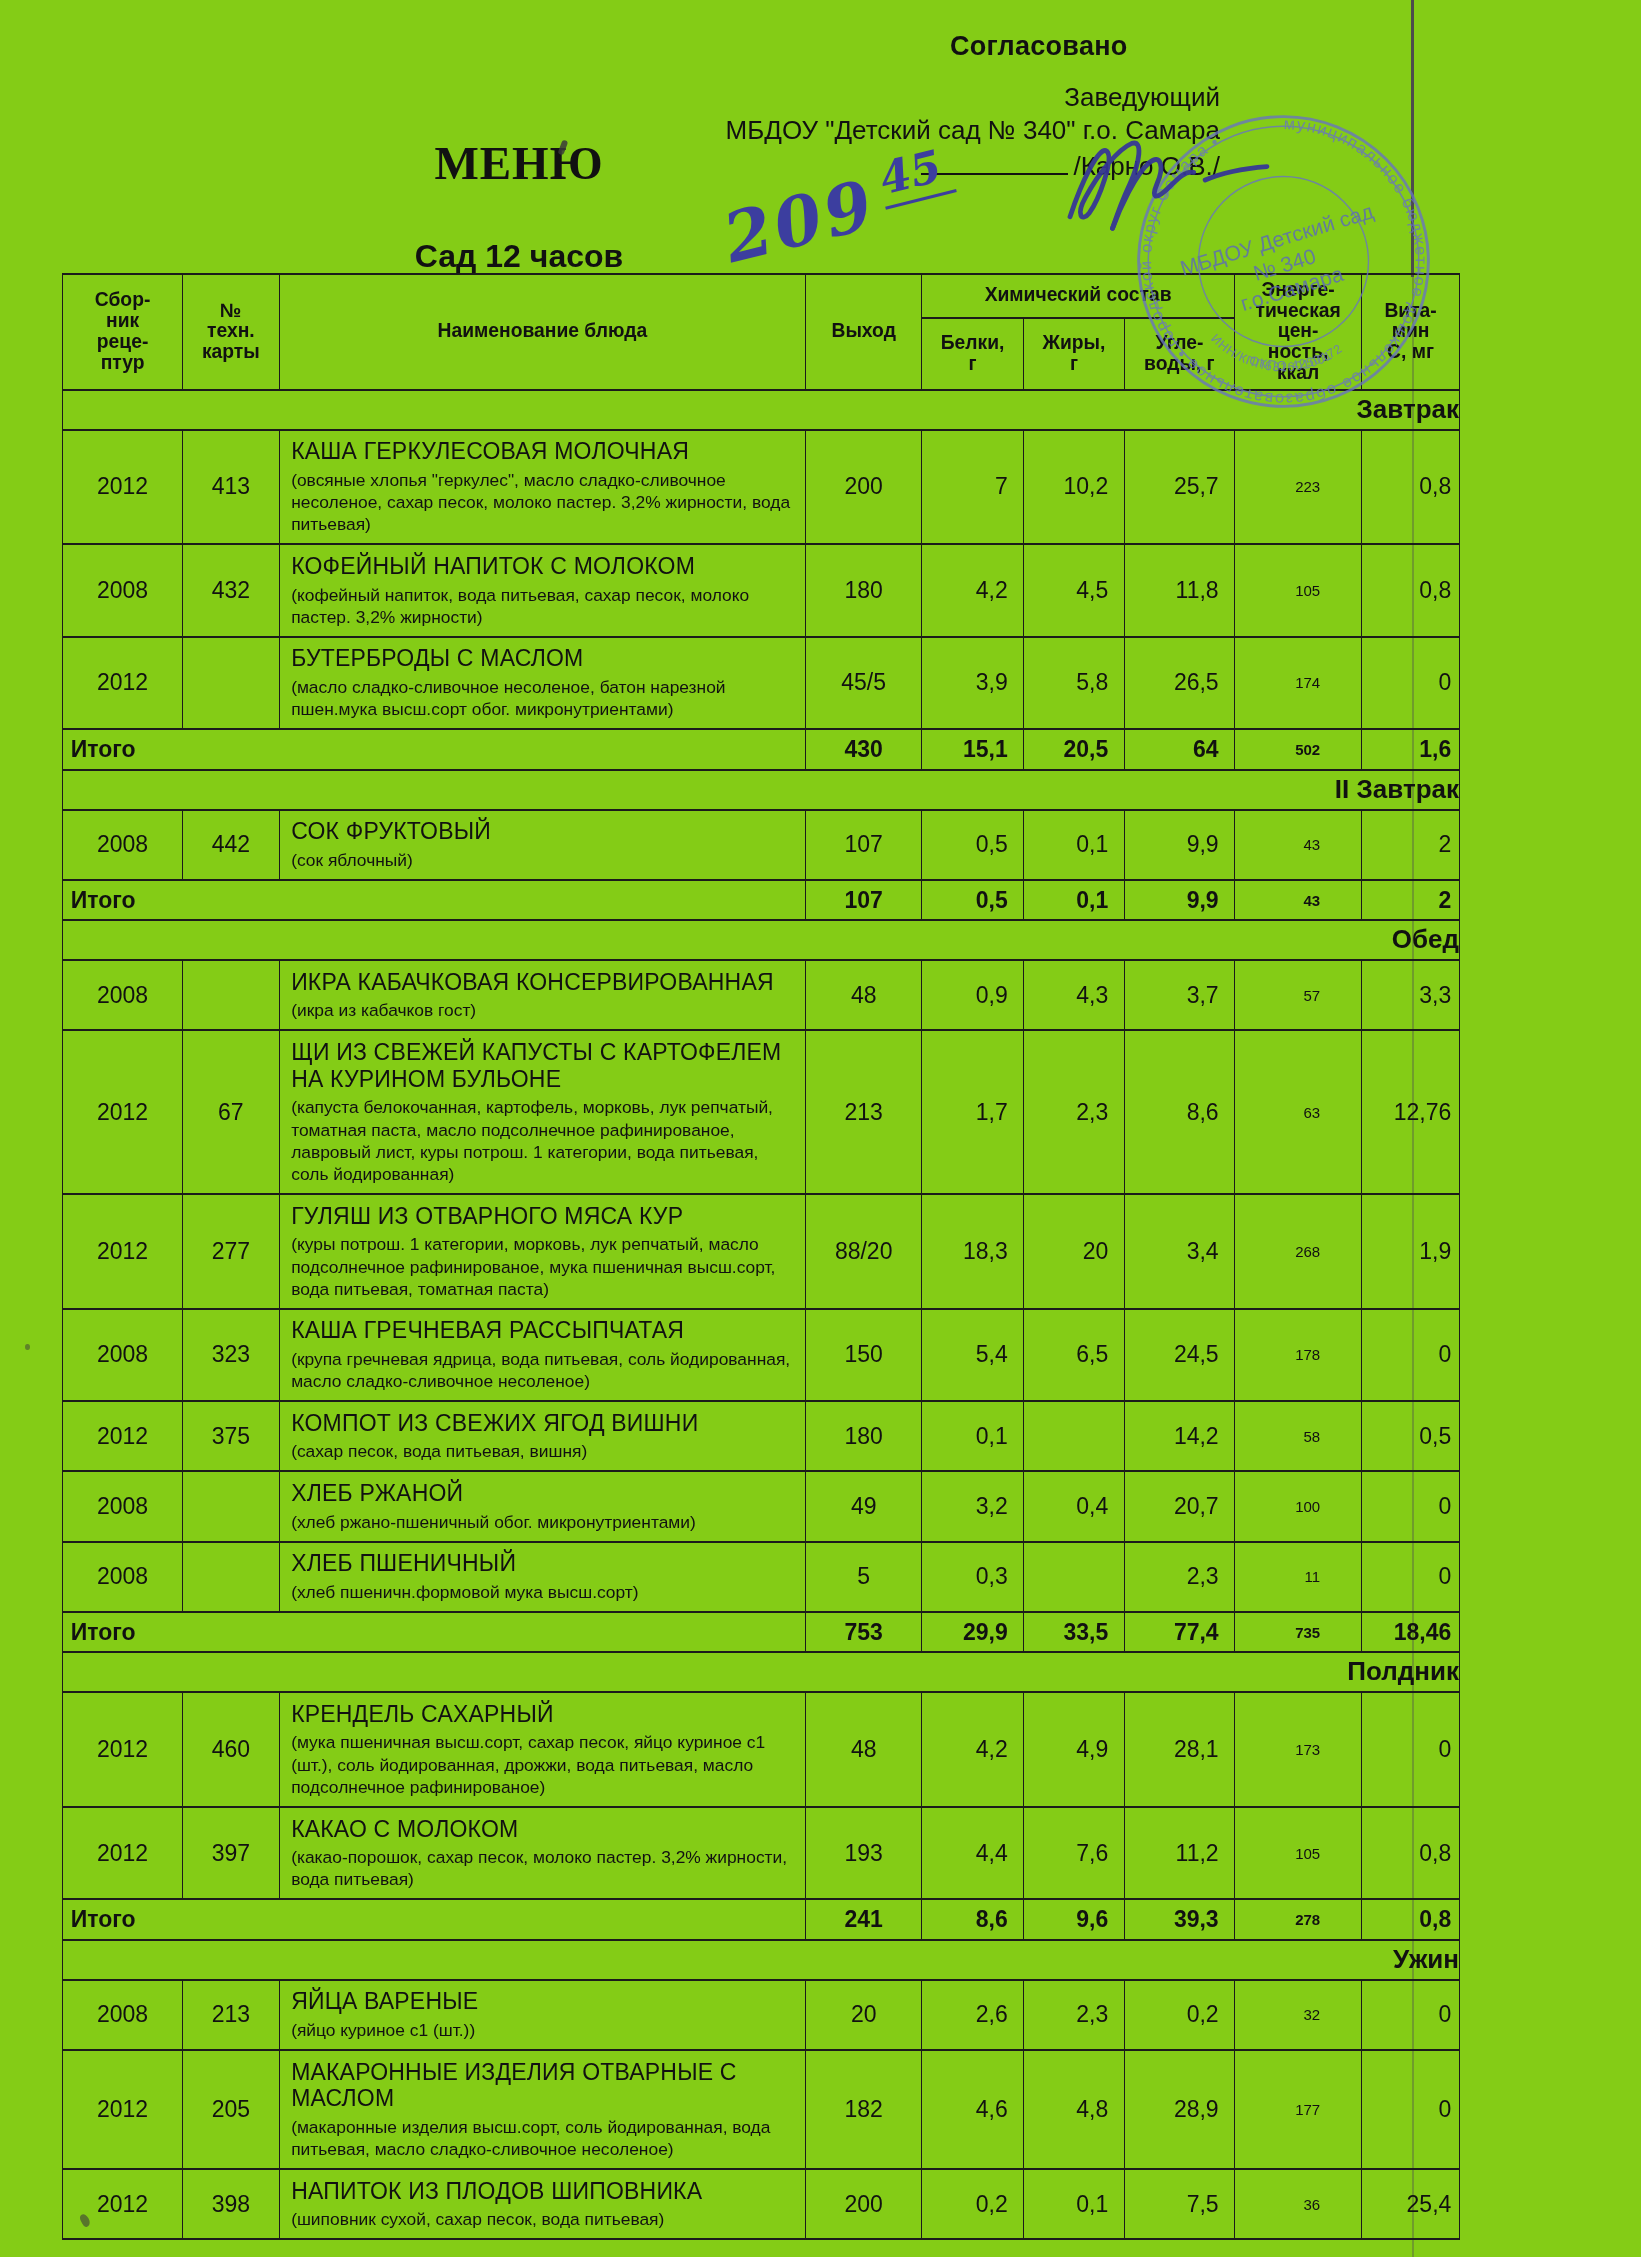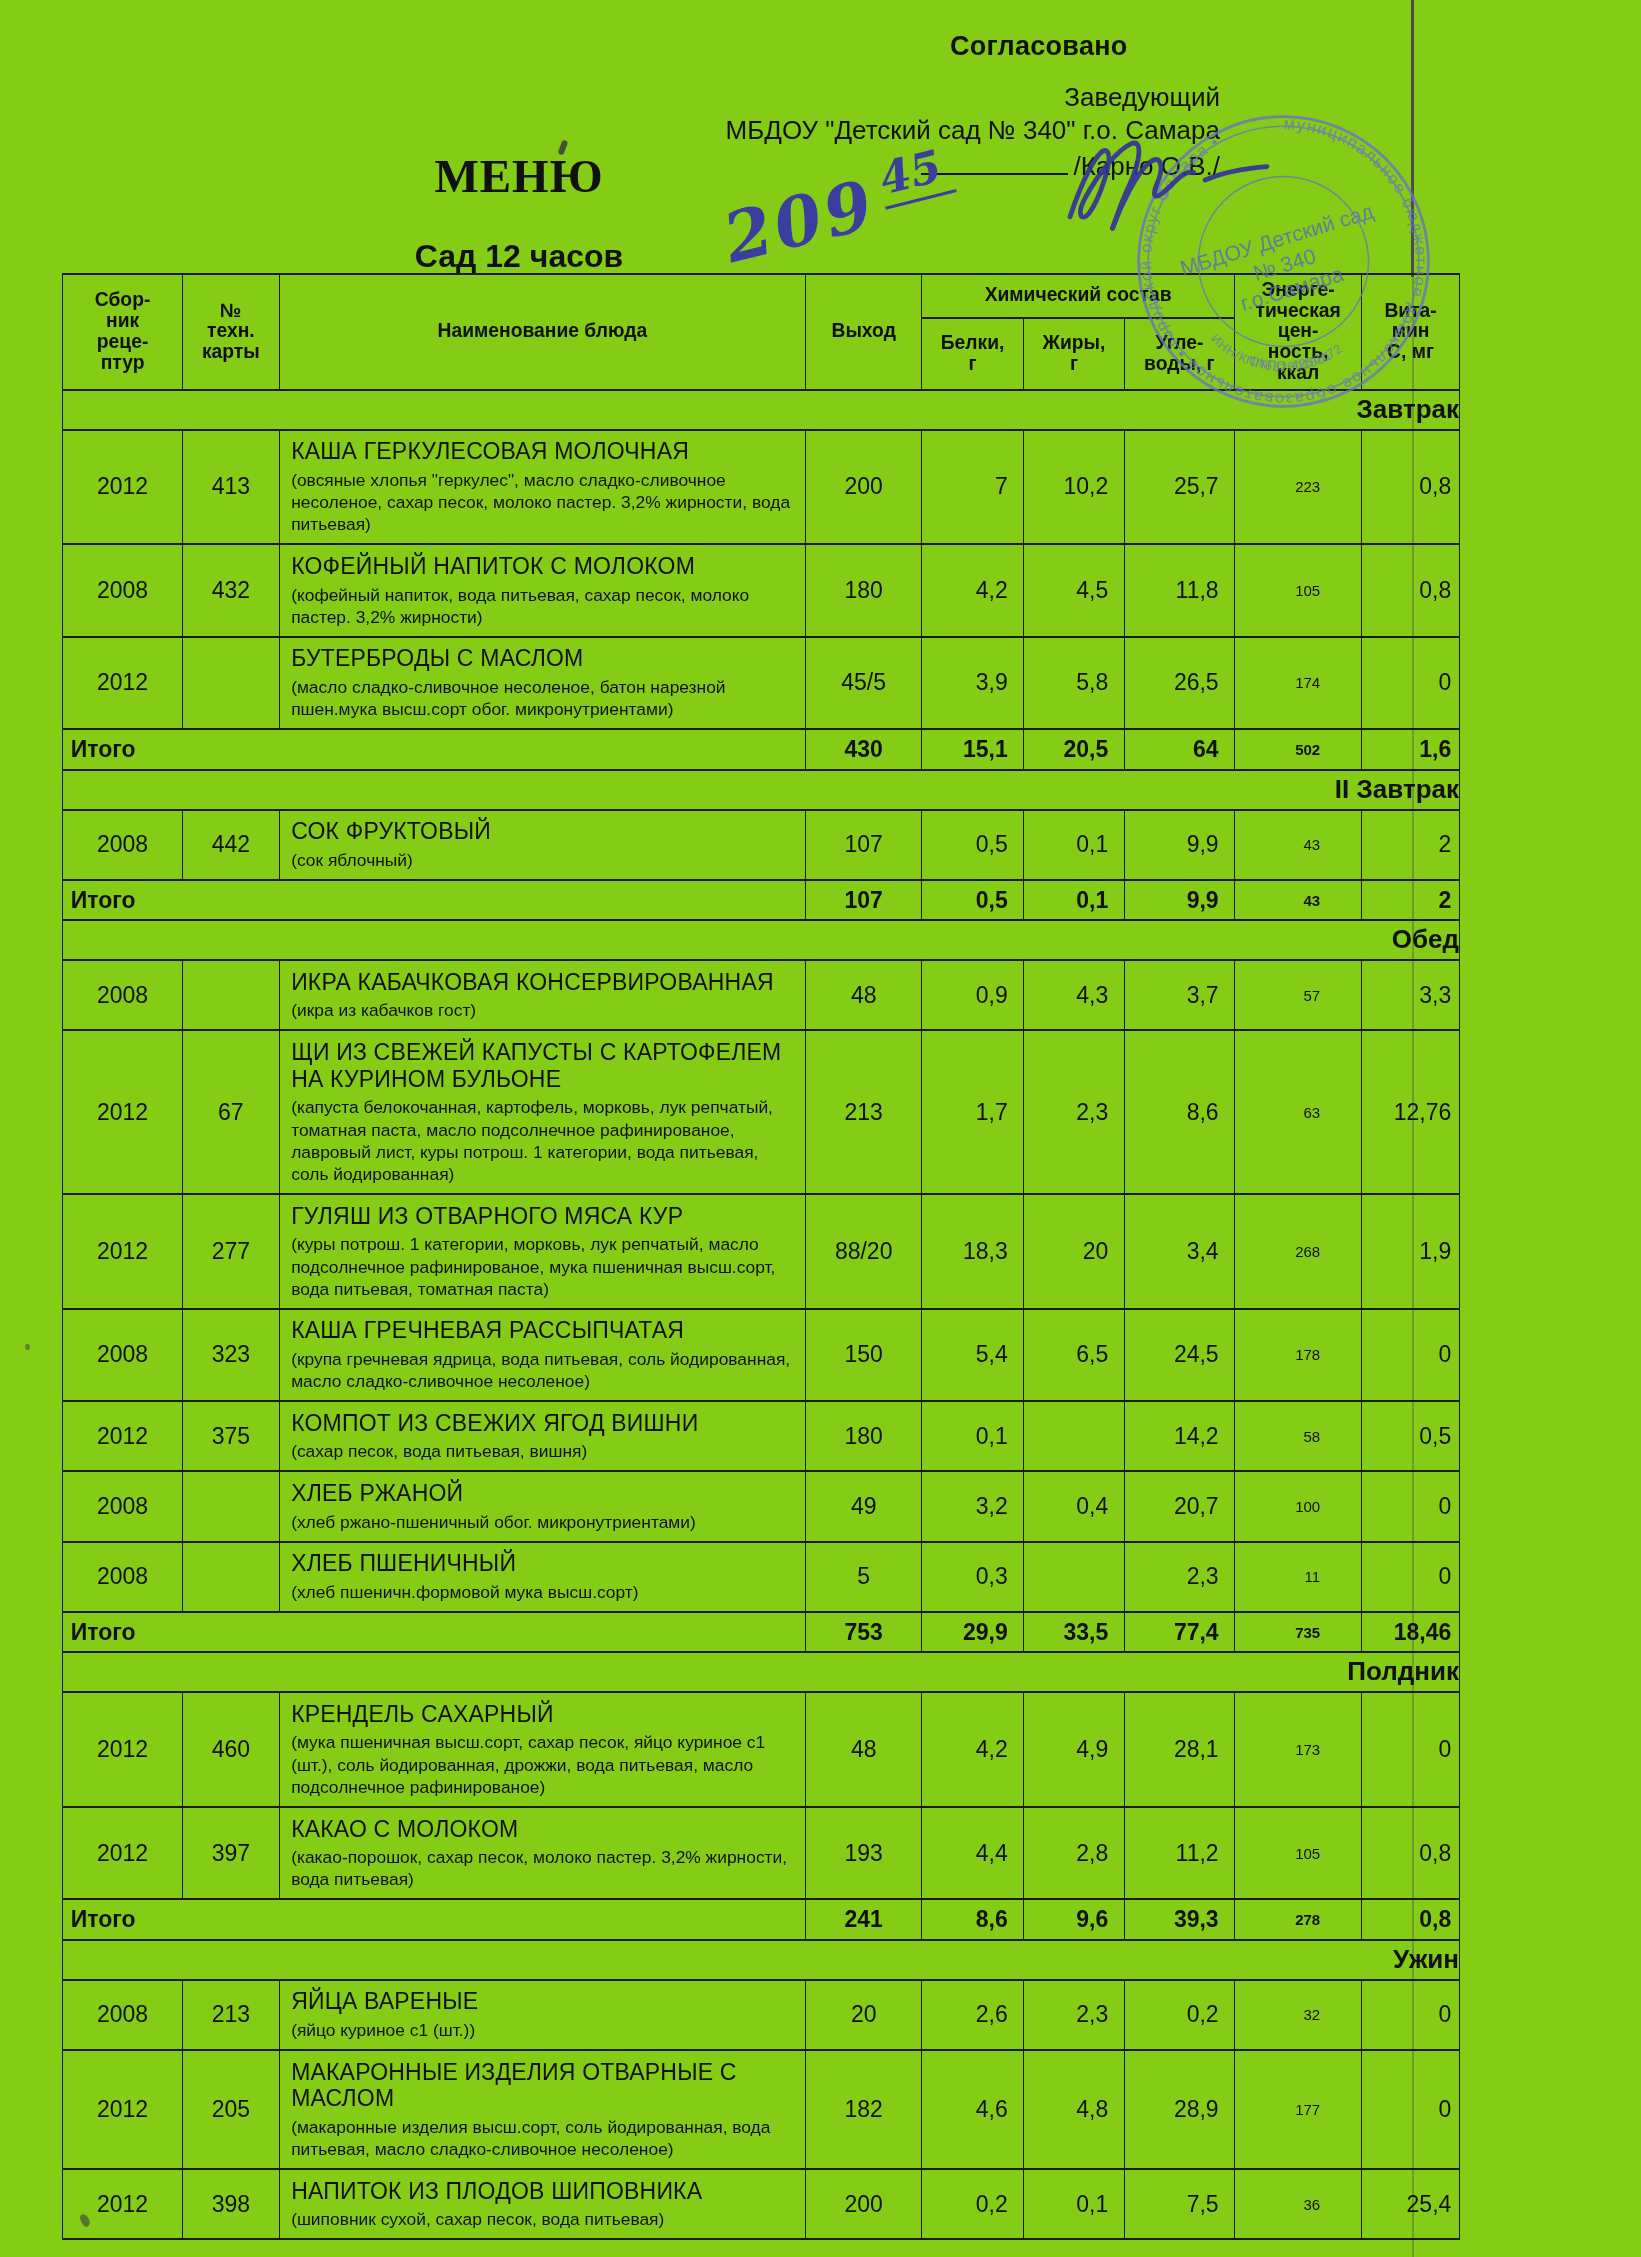--- a/index.html
+++ b/index.html
@@ -19,21 +19,21 @@
     text-align:right; font-size:26px; line-height:1.28;
   }
   .approval .sig-row { margin-top:1.9px; white-space:nowrap; }
   .sig-line {
     display:inline-block; width:147px; height:1em;
     border-bottom:2.9px solid #111; margin-right:5.8px; vertical-align:baseline;
   }
 
   
   .title-menu {
-    position:absolute; top:149px; left:0; width:1038px; text-align:center;
+    position:absolute; top:136px; left:0; width:1038px; text-align:center;
     font-family:"Liberation Serif", serif; font-weight:bold;
     font-size:47px; letter-spacing:1px;
   }
   .title-date {
     position:absolute; top:200px; left:0; width:1038px; text-align:center;
     font-weight:bold; font-size:29px;
   }
   .title-sub {
     position:absolute; top:238px; left:0; width:1038px; text-align:center;
     font-weight:bold; font-size:32px;
@@ -408,21 +408,21 @@
         </tr>
         <tr class="dish-row">
           <td class="c-book">2012</td>
           <td class="c-card">397</td>
           <td class="c-dish">
             <div class="dish-name">КАКАО С МОЛОКОМ</div>
             <div class="dish-ingredients">(какао-порошок, сахар песок, молоко пастер. 3,2% жирности, вода питьевая)</div>
           </td>
           <td class="c-out">193</td>
           <td class="c-num">4,4</td>
-          <td class="c-num">2,8</td>
+          <td class="c-num">7,6</td>
           <td class="c-num">11,2</td>
           <td class="c-kcal">105</td>
           <td class="c-vitc">0,8</td>
         </tr>
         <tr class="total-row">
           <td class="total-label" colspan="3">Итого</td>
           <td class="c-out">241</td>
           <td class="c-num">8,6</td>
           <td class="c-num">9,6</td>
           <td class="c-num">39,3</td>

